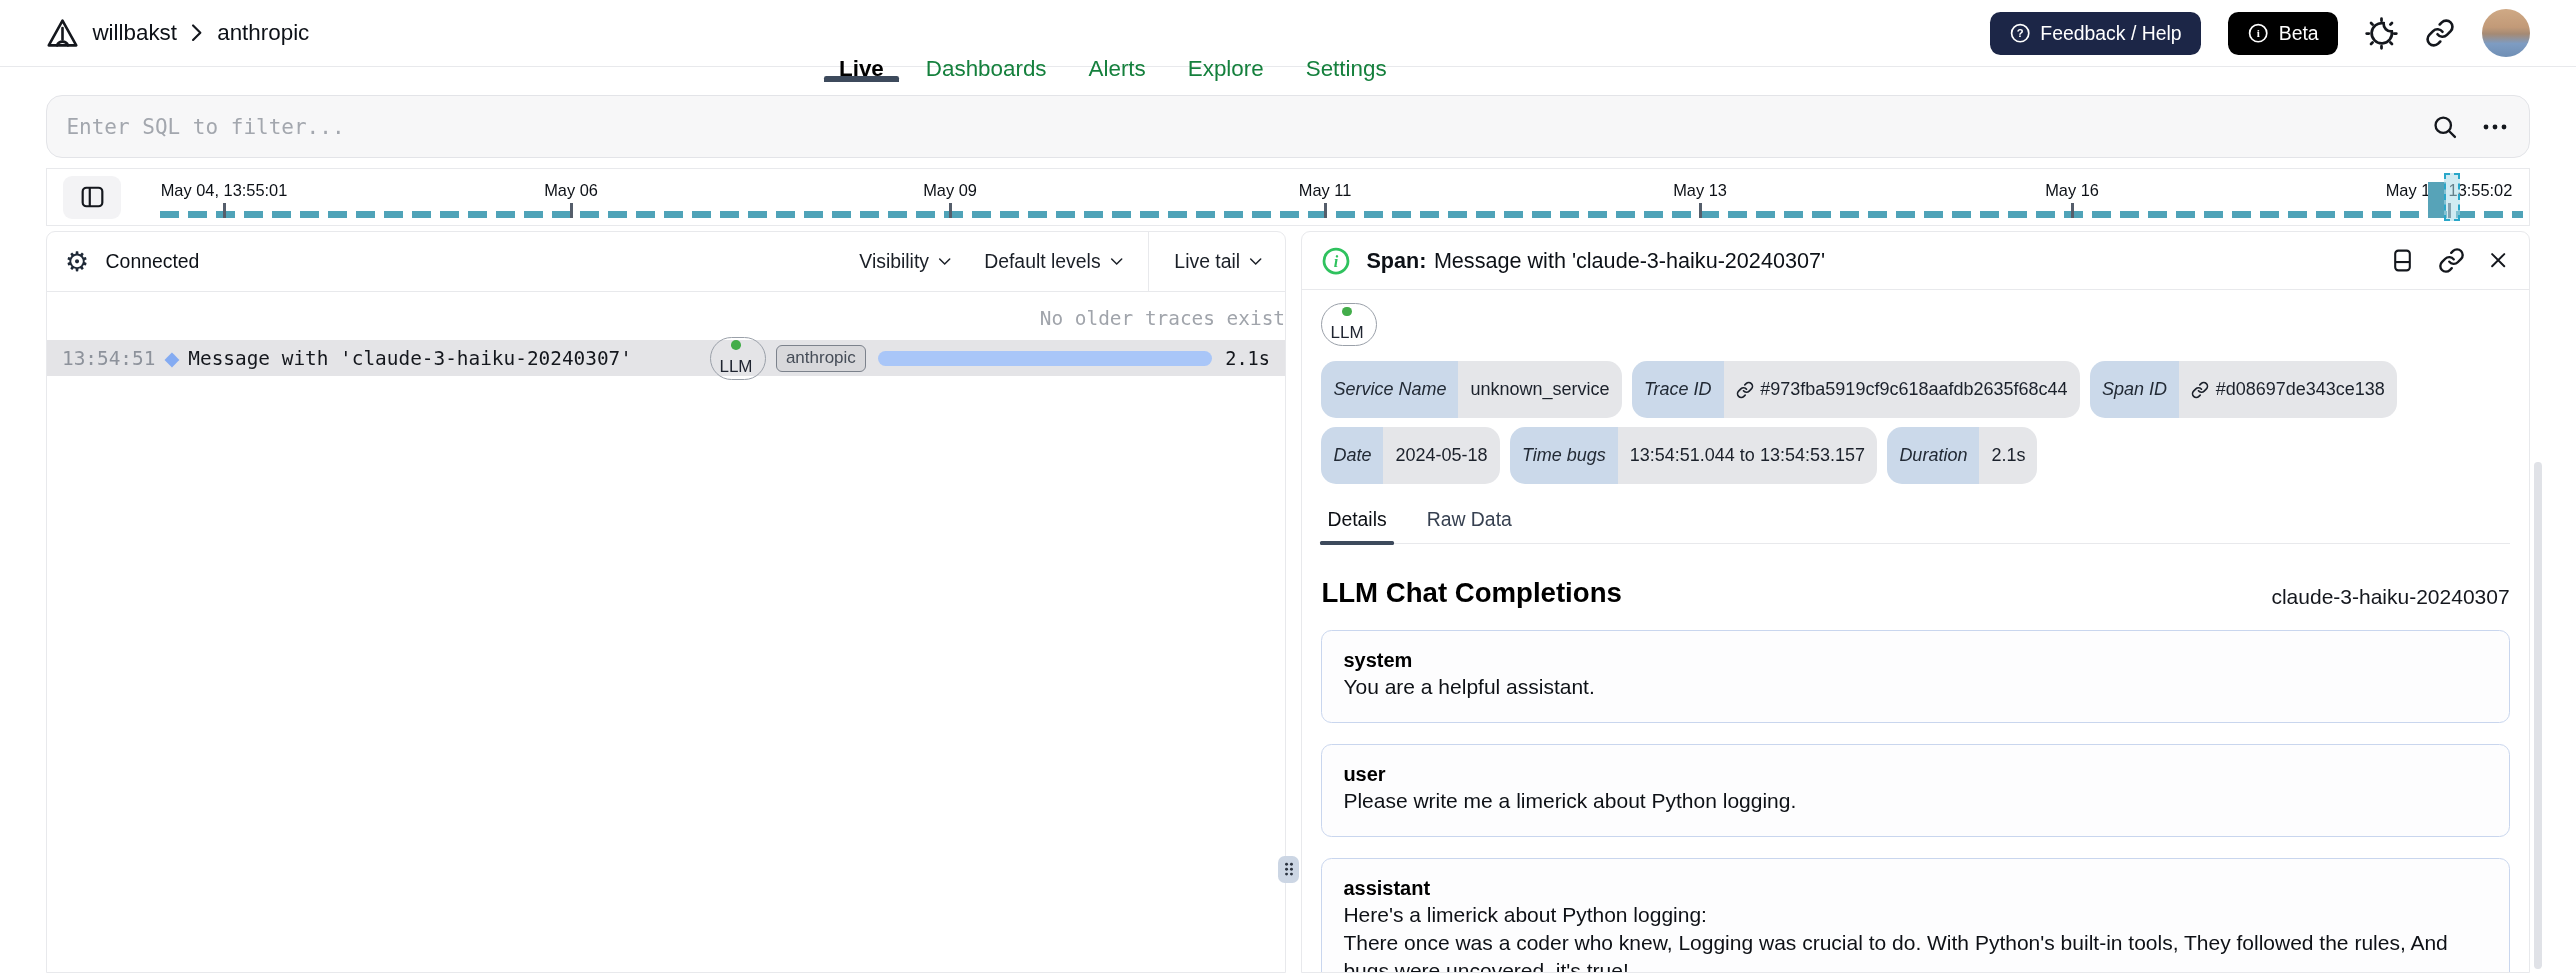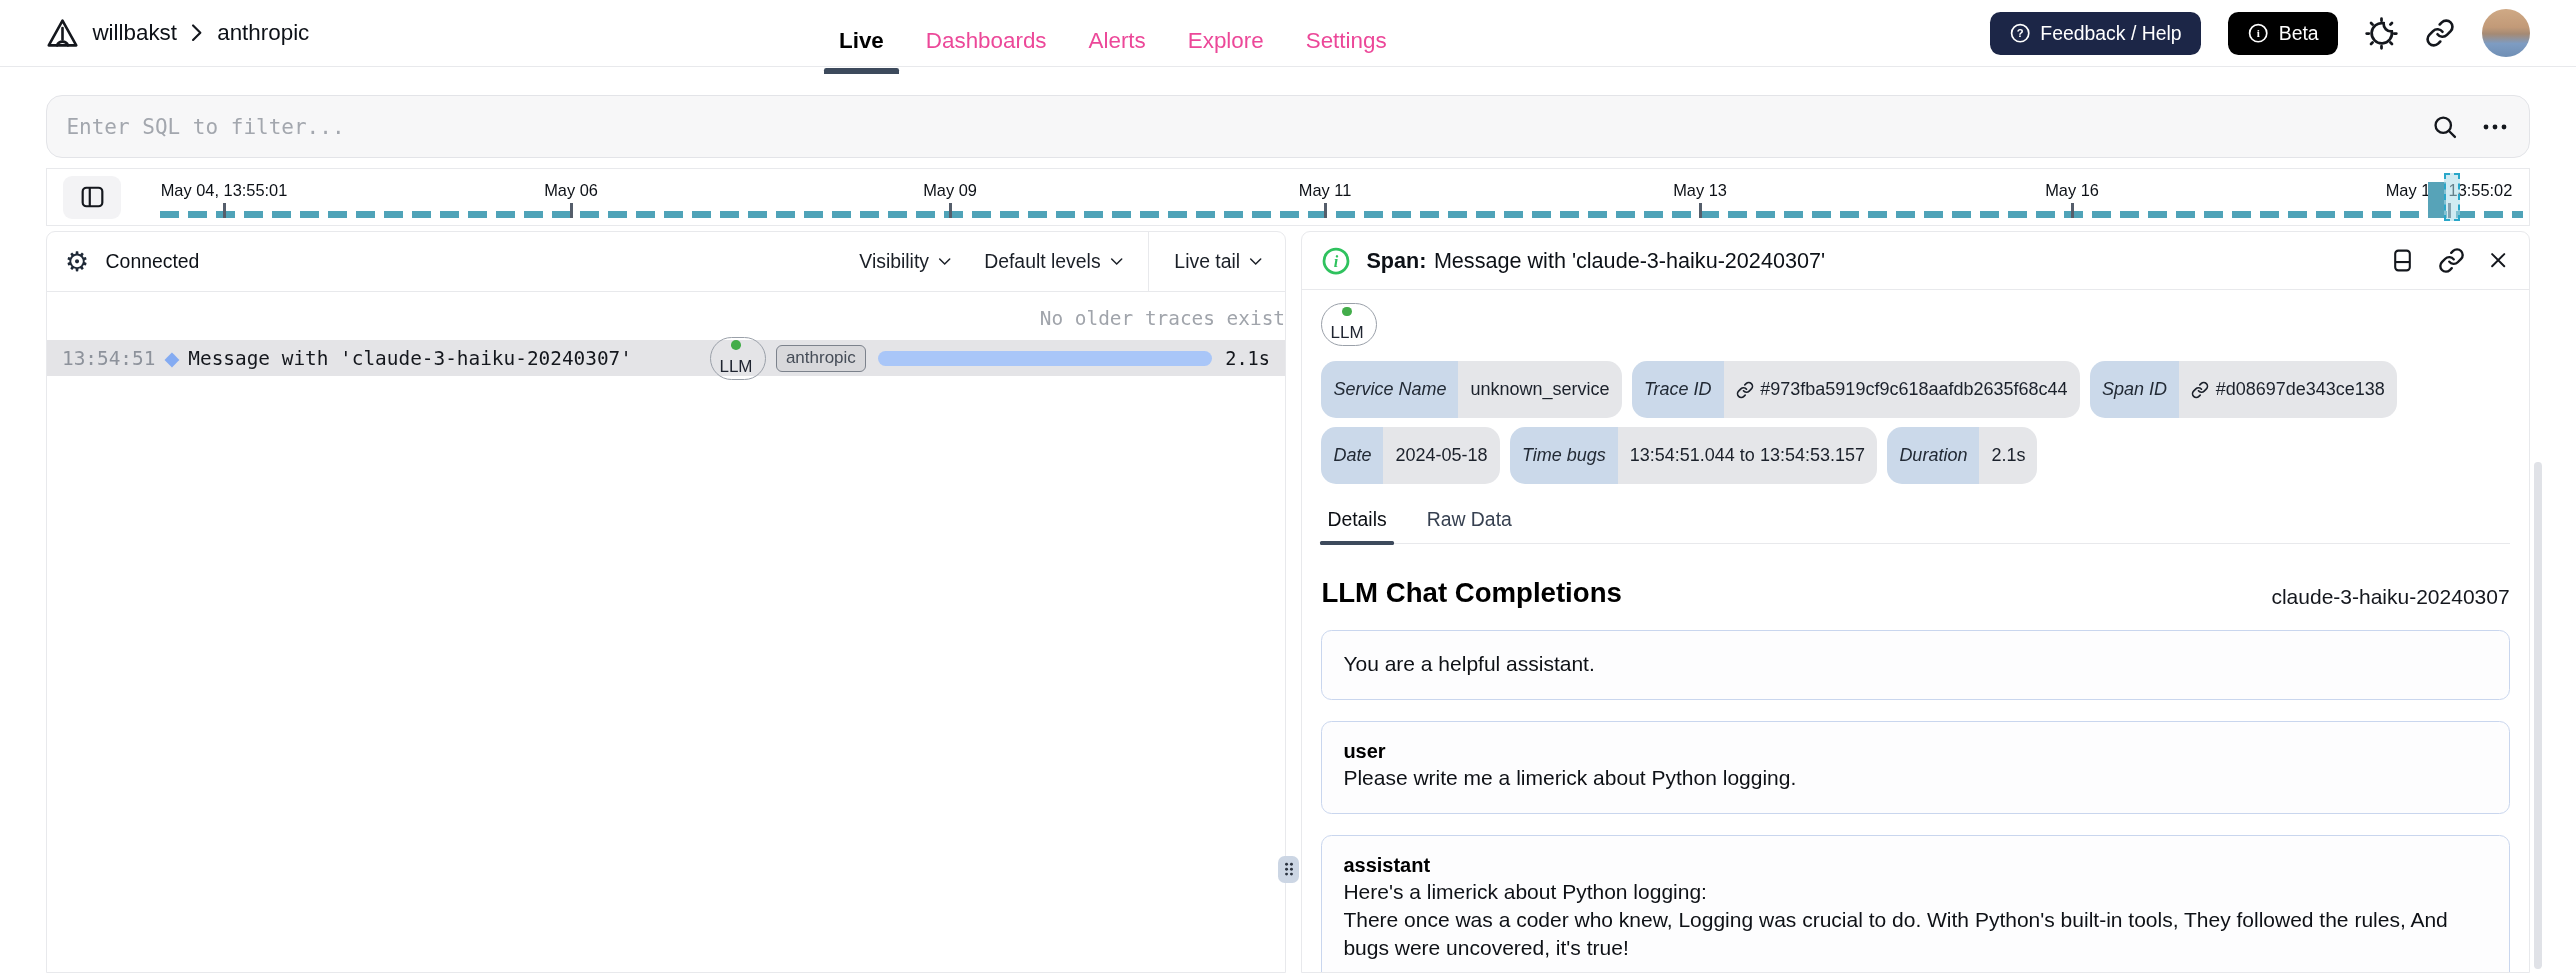--- a/index.html
+++ b/index.html
@@ -6,23 +6,23 @@
   html,body { width:2576px; height:979px; background:#ffffff; overflow:hidden;
               font-family:"Liberation Sans", sans-serif; color:#0d1117; }
   svg { display:block; }
 
   
   .app-header { position:absolute; top:0; left:0; right:0; height:67px;
 ateborder-bottom:1.5px solid #e8e9ec; border-bottom:1.5px solid #e8e9ec;
     display:flex; align-items:center; padding:0 46px; background:#fff; z-index:10; }
   .breadcrumb { display:flex; align-items:center; gap:13.4px; font-size:22.4px; color:#0d1117; }
   .crumb { white-space:nowrap; }
-  .nav { position:absolute; left:818px; top:8px; height:100%; display:flex; }
+  .nav { position:absolute; left:818px; top:16px; height:100%; display:flex;align-items:flex-end; }
   .nav-item { position:relative; display:flex; align-items:center; padding:0 21px;
-    font-size:22.4px; color:#ec4899; cursor:default; }
+    font-size:22.4px; color:#15803d; cursor:default; }
   .nav-item.active { color:#000; font-weight:700; }
   .nav-item.active::after { content:""; position:absolute; left:6px; right:6px; bottom:0;
     height:6px; background:#3d4a5c; border-radius:2.2px 2.2px 0 0; }
   .header-actions { margin-left:auto; display:flex; align-items:center; gap:27px; }
   .hbtn { display:flex; align-items:center; gap:9px; height:43px; padding:0 19.4px;
     border:none; border-radius:10.4px; color:#fff; font-size:19.4px; font-family:inherit; }
   .hicon { color:#14171d; }
   .avatar { width:48px; height:48px; border-radius:50%;
     background:linear-gradient(180deg,#cfa985 0%,#c29a78 38%,#a58a74 52%,#7e9cc2 72%,#6f8fb5 100%); }
 
@@ -379,20 +379,21 @@
       <span class="tab active">Details</span>
       <span class="tab">Raw Data</span>
     </div>
 
     <div class="section-head">
       <span class="section-title">LLM Chat Completions</span>
       <span class="section-model">claude-3-haiku-20240307</span>
     </div>
 
     <div class="msg-card">
+      <div class="msg-role">system</div>
       <p>You are a helpful assistant.</p>
     </div>
     <div class="msg-card">
       <div class="msg-role">user</div>
       <p>Please write me a limerick about Python logging.</p>
     </div>
     <div class="msg-card">
       <div class="msg-role">assistant</div>
       <p>Here's a limerick about Python logging:</p>
       <p>There once was a coder who knew, Logging was crucial to do. With Python's built-in tools, They followed the rules, And bugs were uncovered, it's true!</p>

